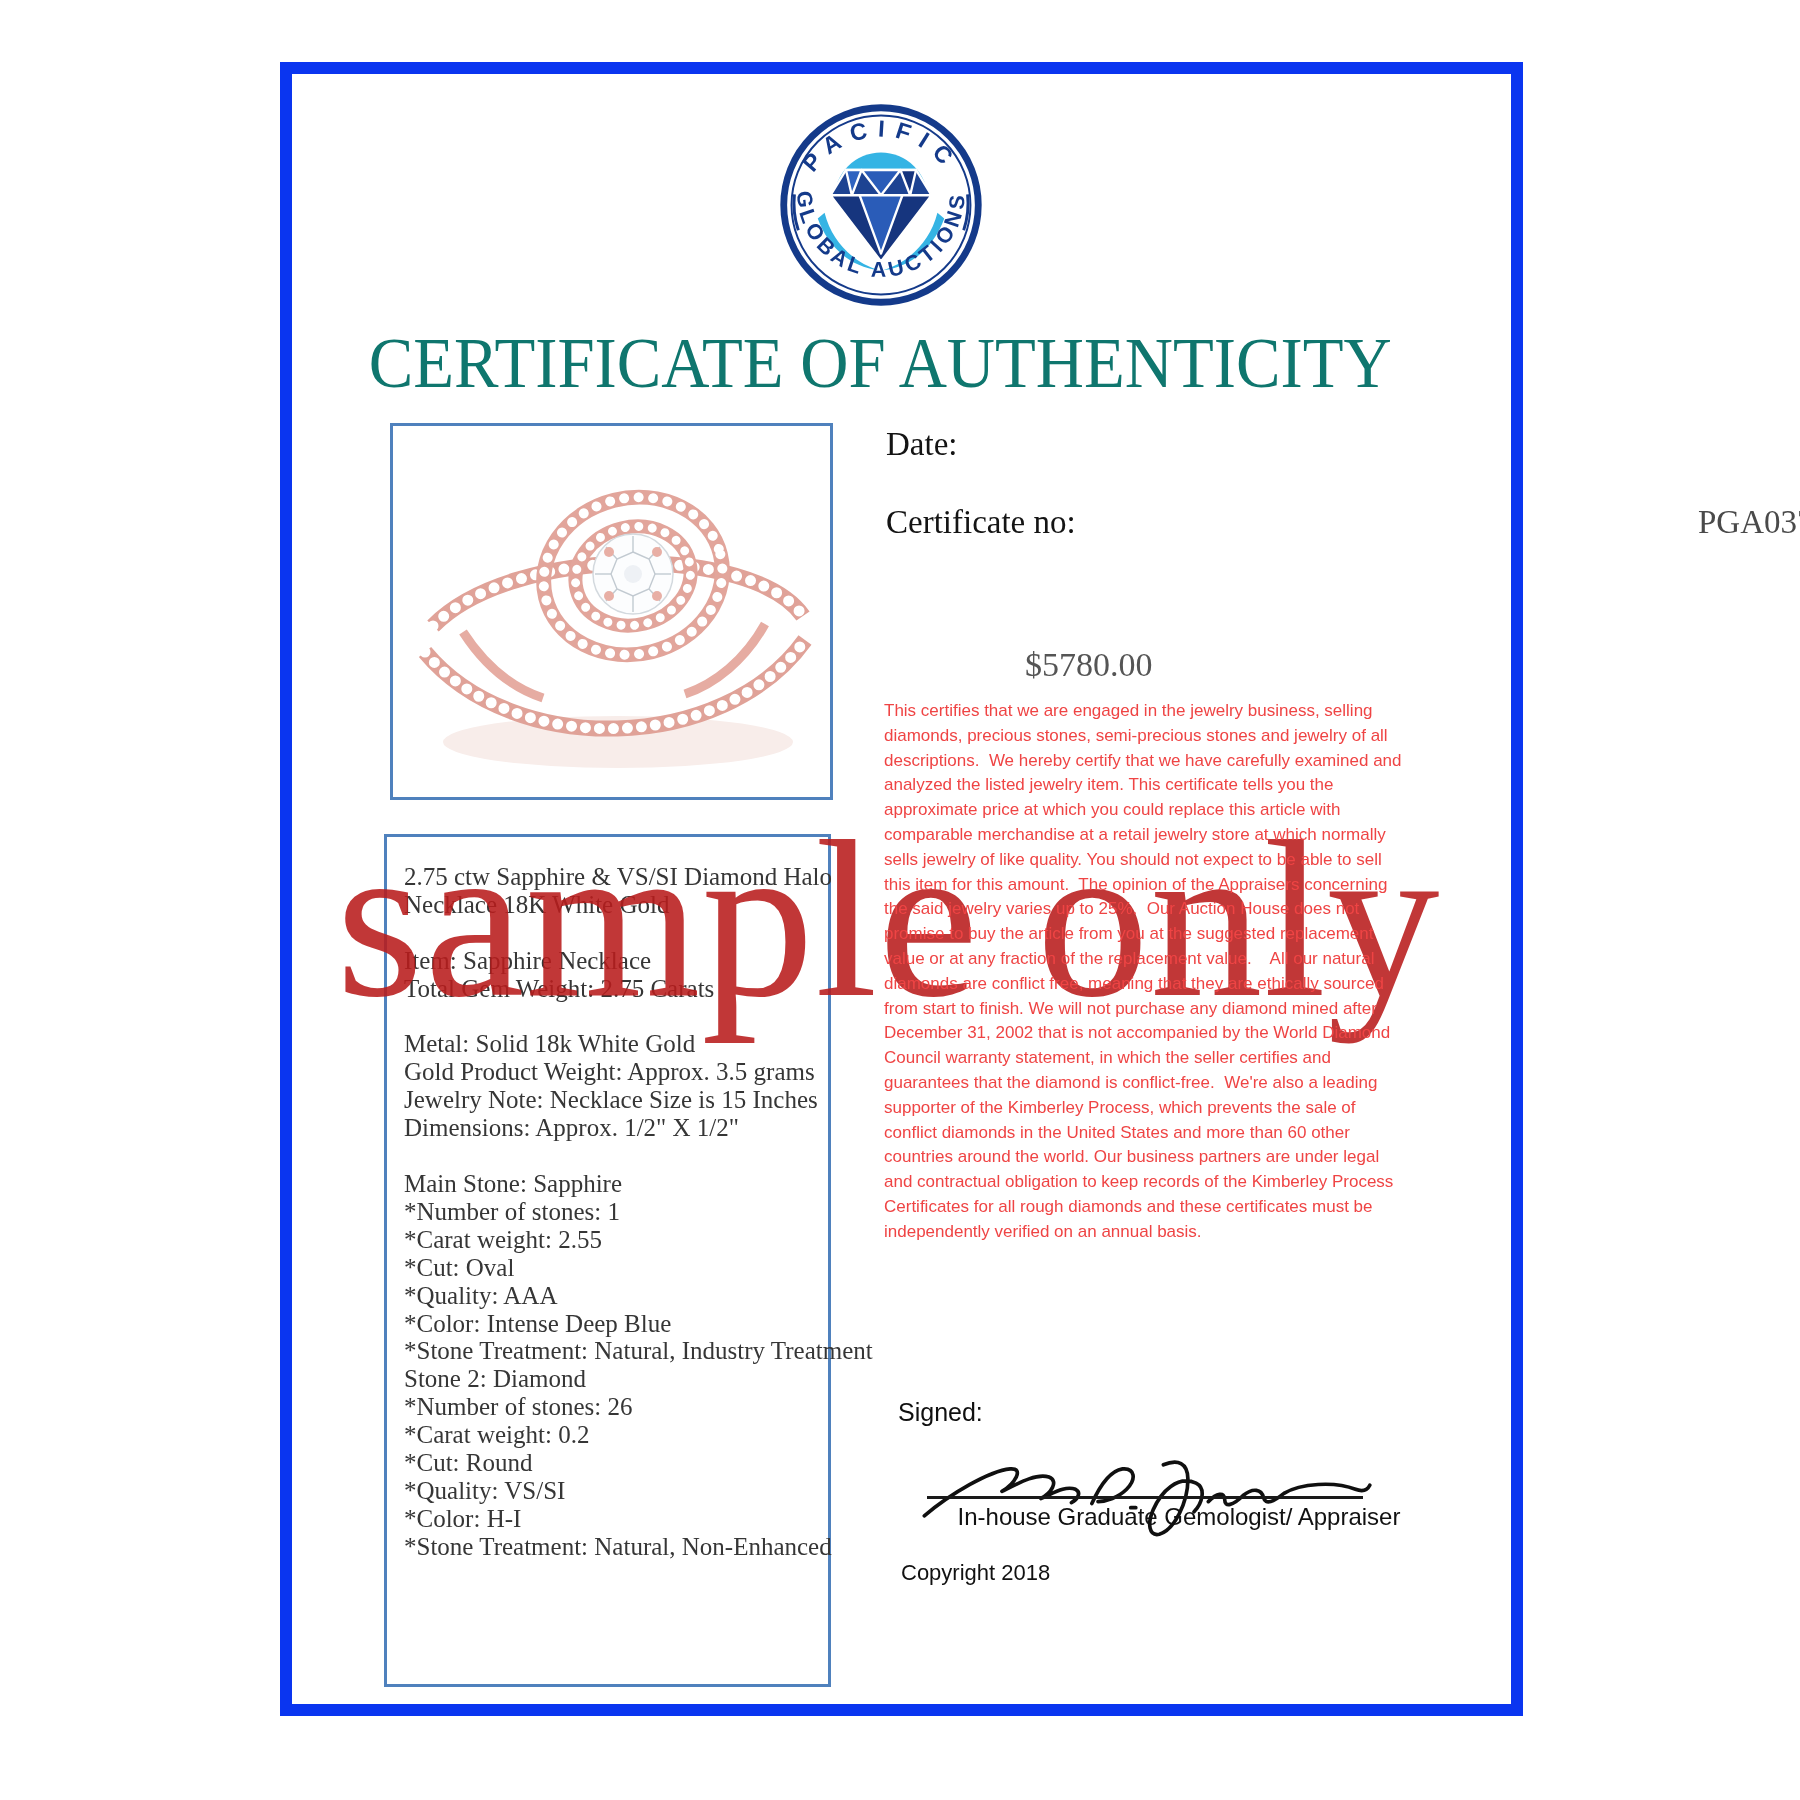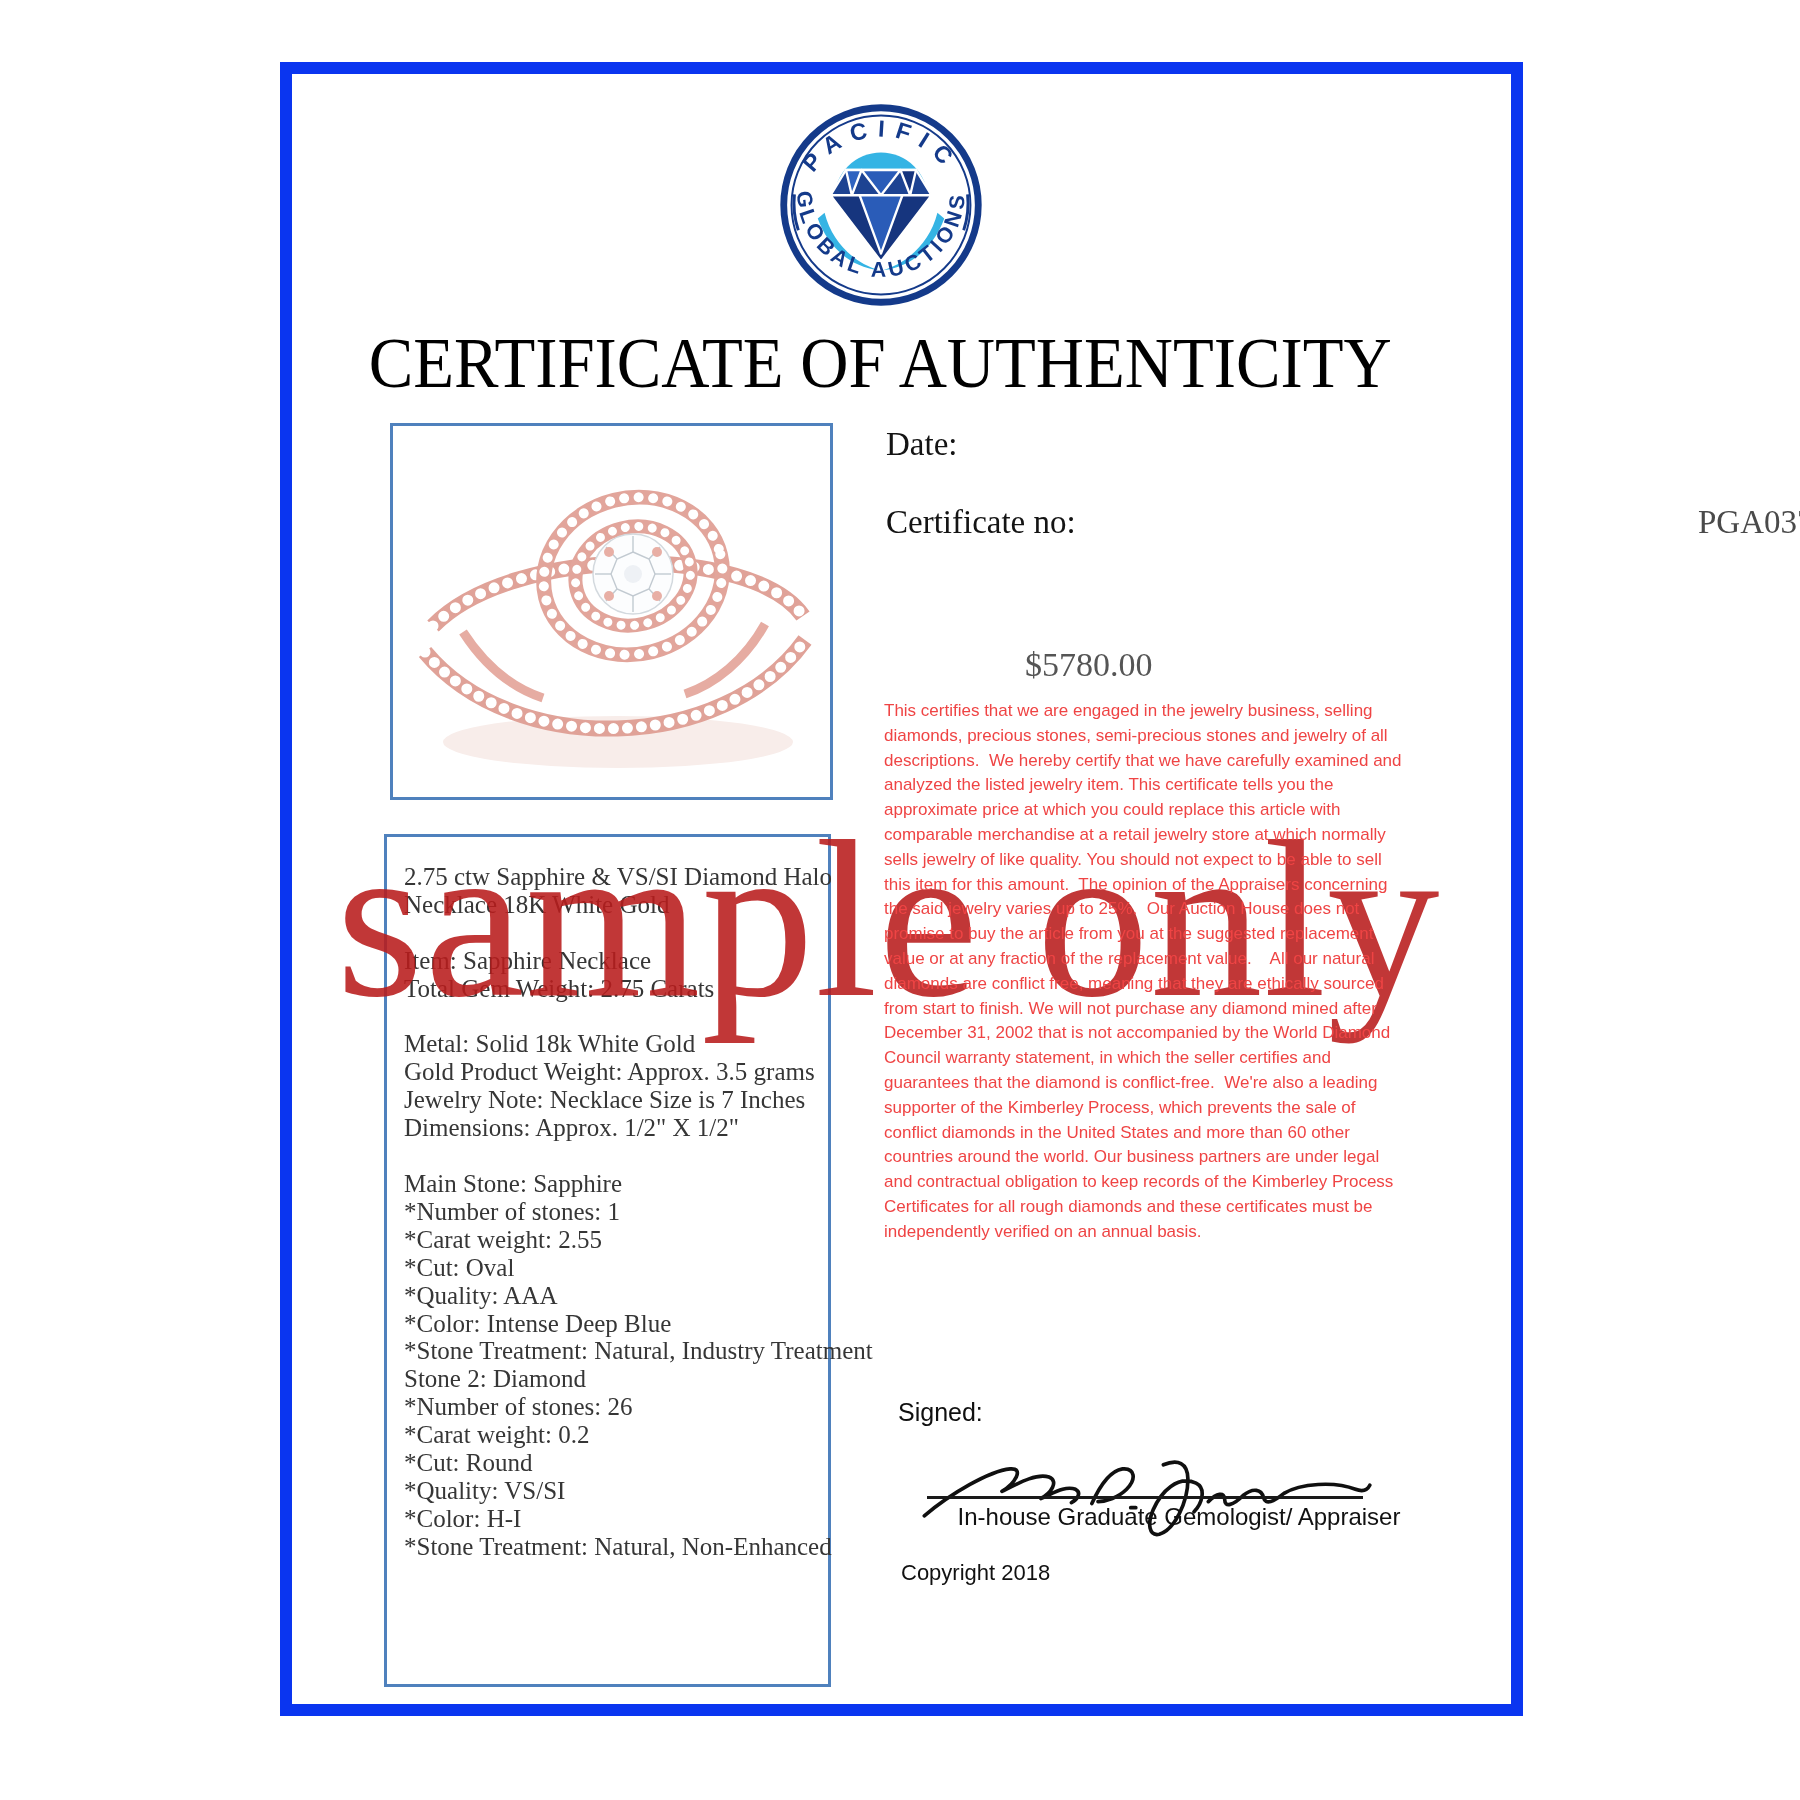--- a/index.html
+++ b/index.html
@@ -8,21 +8,21 @@
   .page{position:absolute;left:280px;top:62px;width:1243px;height:1654px;background:#fff;}
   .border-frame{position:absolute;inset:0;border:12px solid #0a35f0;pointer-events:none;z-index:60;}
 
   
   .logo{position:absolute;left:494px;top:36px;width:214px;height:214px;}
   .logo svg{width:100%;height:100%;}
   .logo-arc-text{font-family:"Liberation Sans",sans-serif;font-weight:bold;fill:#143a8a;}
 
   
   .title{position:absolute;left:10px;top:266px;width:1180px;text-align:center;
-         font-size:71px;line-height:1;color:#000000;white-space:nowrap;}
+         font-size:71px;line-height:1;color:#0f766e;white-space:nowrap;}
   .title span{display:inline-block;transform:scaleX(.94);transform-origin:center;}
 
   
   .left-col{position:absolute;inset:0;z-index:10;}
   .photo-box{position:absolute;left:110px;top:361px;width:443px;height:377px;
              border:3px solid #4f81bd;box-sizing:border-box;background:#fff;}
   .photo-box svg{width:100%;height:100%;display:block;}
   .details-box{position:absolute;left:104px;top:772px;width:447px;height:853px;
                border:3px solid #4f81bd;box-sizing:border-box;background:#fff;
                padding:26px 10px 0 17px;}
@@ -139,21 +139,21 @@
 
       <div class="details-box">
           <div class="line">2.75 ctw Sapphire &amp; VS/SI Diamond Halo</div>
           <div class="line">Necklace 18K White Gold</div>
           <div class="line">&nbsp;</div>
           <div class="line">Item: Sapphire Necklace</div>
           <div class="line">Total Gem Weight: 2.75 Carats</div>
           <div class="line">&nbsp;</div>
           <div class="line">Metal: Solid 18k White Gold</div>
           <div class="line">Gold Product Weight: Approx. 3.5 grams</div>
-          <div class="line">Jewelry Note: Necklace Size is 7 Inches</div>
+          <div class="line">Jewelry Note: Necklace Size is 15 Inches</div>
           <div class="line">Dimensions: Approx. 1/2" X 1/2"</div>
           <div class="line">&nbsp;</div>
           <div class="line">Main Stone: Sapphire</div>
           <div class="line">*Number of stones: 1</div>
           <div class="line">*Carat weight: 2.55</div>
           <div class="line">*Cut: Oval</div>
           <div class="line">*Quality: AAA</div>
           <div class="line">*Color: Intense Deep Blue</div>
           <div class="line">*Stone Treatment: Natural, Industry Treatment</div>
           <div class="line">Stone 2: Diamond</div>

